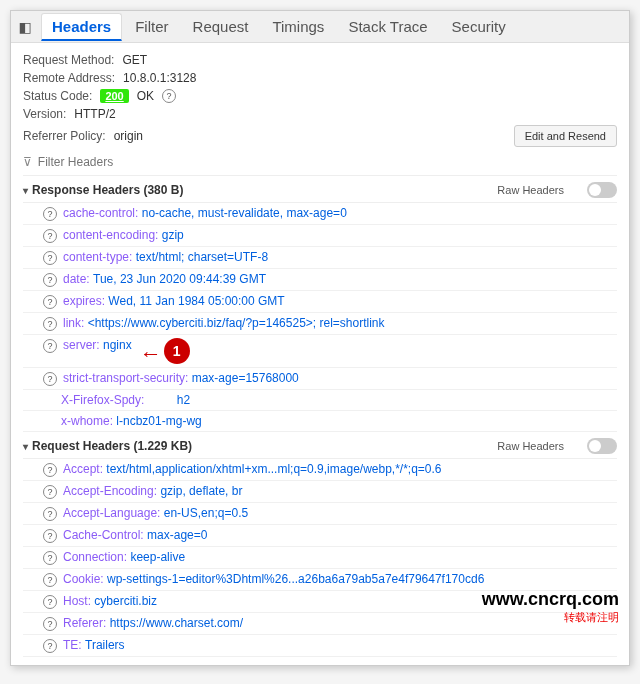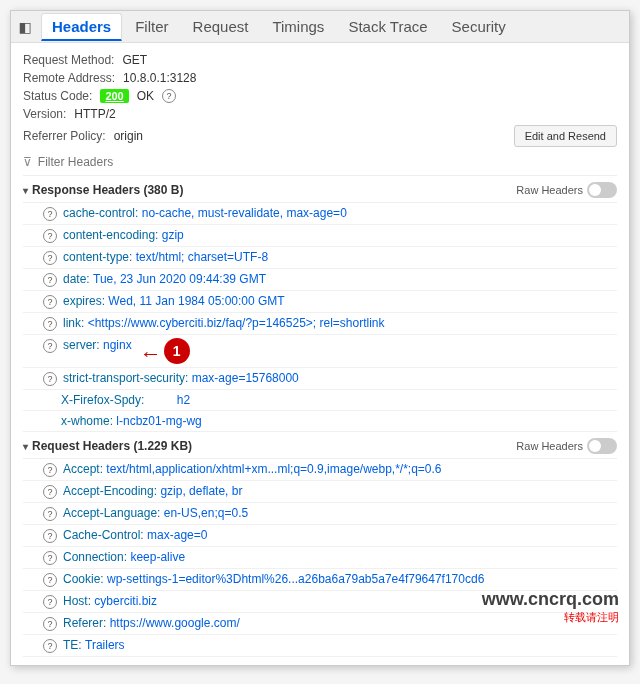--- a/index.html
+++ b/index.html
@@ -142,21 +142,21 @@
       font-weight: 600;
       color: #333;
     }
     .section-toggle {
       color: #555;
       font-size: 10px;
     }
     .toggle-container {
       display: flex;
       align-items: center;
-      gap: 4px;
+      gap: 23px;
       font-size: 11px;
       color: #555;
     }
     .toggle {
       width: 30px;
       height: 16px;
       background: #ccc;
       border-radius: 8px;
       position: relative;
       cursor: pointer;
@@ -186,34 +186,34 @@
       border: 1px solid #888;
       border-radius: 50%;
       font-size: 9px;
       color: #555;
       cursor: pointer;
       flex-shrink: 0;
       margin-right: 6px;
       margin-top: 1px;
     }
     .header-name {
-      color: #0369a1;
+      color: #8b5cf6;
       min-width: 0;
     }
     .header-value {
       color: #0060df;
     }
     .watermark {
       position: absolute;
       bottom: 40px;
       right: 10px;
       text-align: right;
     }
     .watermark-main {
-      color: #404040;
+      color: #000000;
       font-size: 18px;
       font-weight: bold;
     }
     .watermark-sub {
       color: #e00;
       font-size: 11px;
     }
   </style>
 </head>
 <body>
@@ -375,21 +375,21 @@
         <span class="header-value">wp-settings-1=editor%3Dhtml%26...a26ba6a79ab5a7e4f79647f170cd6</span>
       </div>
       <div class="header-row">
         <span class="header-help">?</span>
         <span class="header-name">Host:&nbsp;</span>
         <span class="header-value">cyberciti.biz</span>
       </div>
       <div class="header-row">
         <span class="header-help">?</span>
         <span class="header-name">Referer:&nbsp;</span>
-        <span class="header-value" style="color:#0060df;">https://www.google.com/</span>
+        <span class="header-value" style="color:#0060df;">https://www.charset.com/</span>
       </div>
       <div class="header-row">
         <span class="header-help">?</span>
         <span class="header-name">TE:&nbsp;</span>
         <span class="header-value">Trailers</span>
       </div>
     </div>
 
   </div>
 

